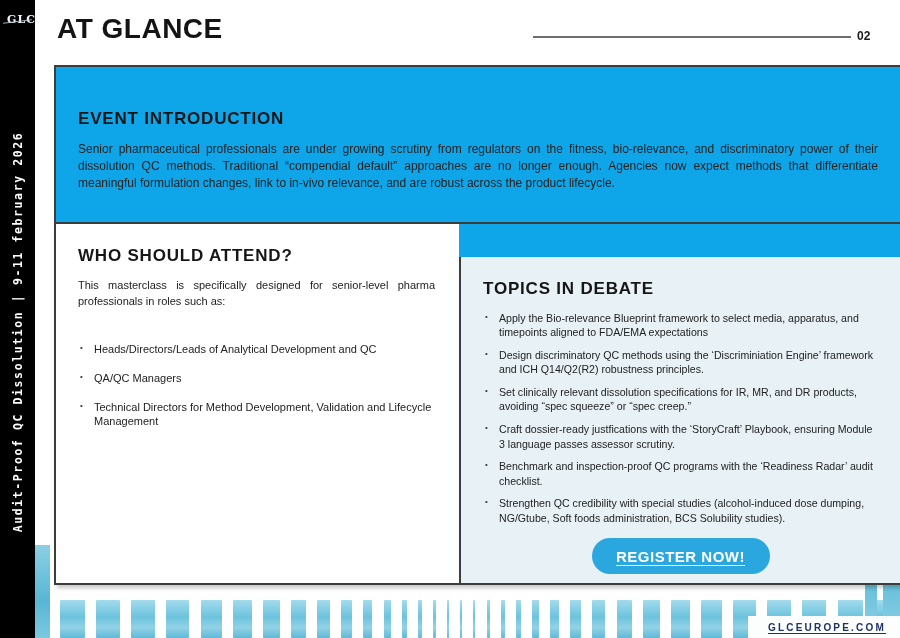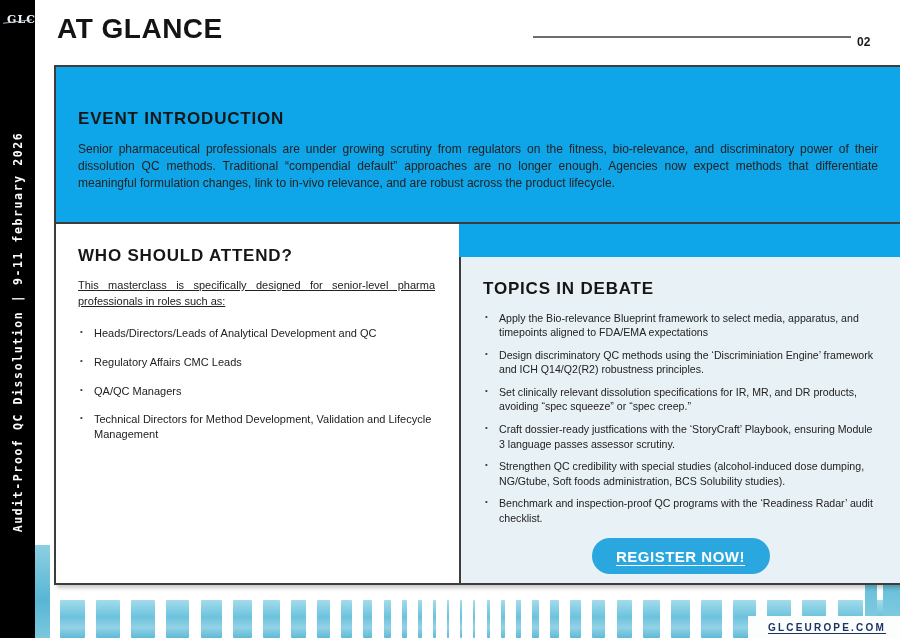--- a/index.html
+++ b/index.html
@@ -27,21 +27,21 @@
     font-family:"DejaVu Sans Mono", monospace;
     font-size:11.5px; font-weight:bold; letter-spacing:1.6px;
   }
 
   
   .title {
     position:absolute; left:57px; top:13px; font-size:28px; font-weight:800;
     color:#141414; letter-spacing:.5px;
   }
   .head-rule { position:absolute; left:533px; top:36px; width:318px; height:2px; background:#6e6e6e; }
-  .page-num { position:absolute; left:857px; top:35px; font-size:12px; font-weight:bold; color:#1a1a1a; }
+  .page-num { position:absolute; left:857px; top:29px; font-size:12px; font-weight:bold; color:#1a1a1a; }
 
   
   .content-box {
     position:absolute; left:54px; top:65px; width:852px; height:520px;
     background:#0ea5e9; border:2px solid #3d3d3d;
     box-shadow:3px 3px 4px rgba(0,0,0,.22);
     display:flex; flex-direction:column; z-index:3;
   }
   .intro {
     height:157px; flex:none; padding:42px 26px 0 22px;
@@ -53,21 +53,21 @@
   }
   .intro p { font-size:12px; line-height:1.42; text-align:justify; color:#222; }
 
   .cols { flex:1; display:flex; min-height:0; }
   .left-col { width:403px; flex:none; padding:22px 24px 0 22px; background:#fff; }
   .right-col {
     flex:1; background:#e8f1f5; border-left:2px solid #3d3d3d;
     padding:22px 26px 0 22px;
     margin-top:33px;
   }
-  .left-col .lead { font-size:11px; line-height:1.45; text-align:justify; margin:0 0 16px; color:#222;text-decoration:underline; }
+  .left-col .lead { font-size:11px; line-height:1.45; text-align:justify; margin:0 0 32px; color:#222; }
 
   ul.blist { list-style:none; }
   ul.blist li { position:relative; padding-left:16px; color:#222; }
   ul.blist li::before {
     content:"•"; position:absolute; left:2px; top:1px; font-size:8px; color:#3a3a3a;
   }
   ul.who li  { font-size:11px;  line-height:1.35; margin-bottom:14px; }
   ul.topics li { font-size:10.6px; line-height:1.35; margin-bottom:8.5px; }
 
   .register {
@@ -128,43 +128,42 @@
 
     <div class="cols">
 
       <section class="left-col">
         <h2 class="sec">WHO SHOULD ATTEND?</h2>
         <p class="lead">This masterclass is specifically designed for senior-level pharma professionals in roles such as:</p>
         <ul class="blist who">
 
             <li><span>Heads/Directors/Leads of Analytical Development and QC</span></li>
 
-            <li><span>Regulatory Affairs CMC Leads</span></li>
 
             <li><span>QA/QC Managers</span></li>
 
             <li><span>Technical Directors for Method Development, Validation and Lifecycle Management</span></li>
           </ul>
       </section>
 
       <section class="right-col">
         <h2 class="sec">TOPICS IN DEBATE</h2>
         <ul class="blist topics">
 
             <li><span>Apply the Bio-relevance Blueprint framework to select media, apparatus, and timepoints aligned to FDA/EMA expectations</span></li>
 
             <li><span>Design discriminatory QC methods using the ‘Discriminiation Engine’ framework and ICH Q14/Q2(R2) robustness principles.</span></li>
 
             <li><span>Set clinically relevant dissolution specifications for IR, MR, and DR products, avoiding “spec squeeze” or “spec creep.”</span></li>
 
             <li><span>Craft dossier-ready justfications with the ‘StoryCraft’ Playbook, ensuring Module 3 language passes assessor scrutiny.</span></li>
 
+            <li><span>Benchmark and inspection-proof QC programs with the ‘Readiness Radar’ audit checklist.</span></li>
+
             <li><span>Strengthen QC credibility with special studies (alcohol-induced dose dumping, NG/Gtube, Soft foods administration, BCS Solubility studies).</span></li>
-
-            <li><span>Benchmark and inspection-proof QC programs with the ‘Readiness Radar’ audit checklist.</span></li>
 
           </ul>
         <button class="register">REGISTER NOW!</button>
       </section>
 
     </div>
   </div>
 
   <div class="bar-strip" id="barstrip">
       <span style="width: 25px;"></span>

